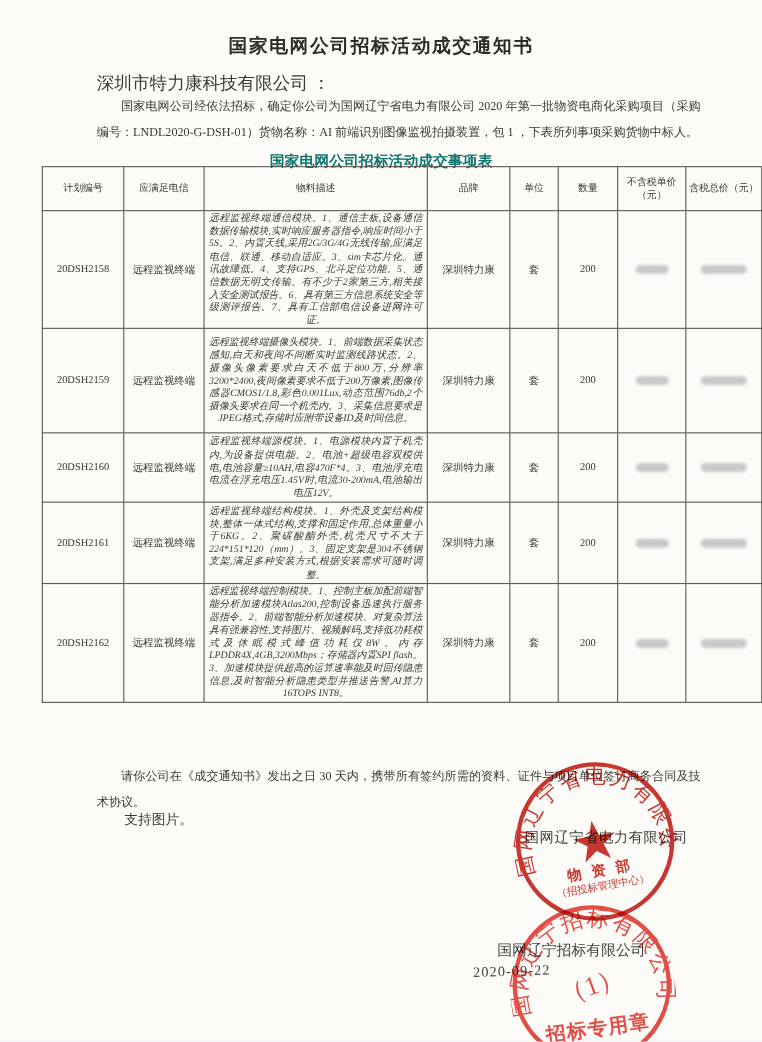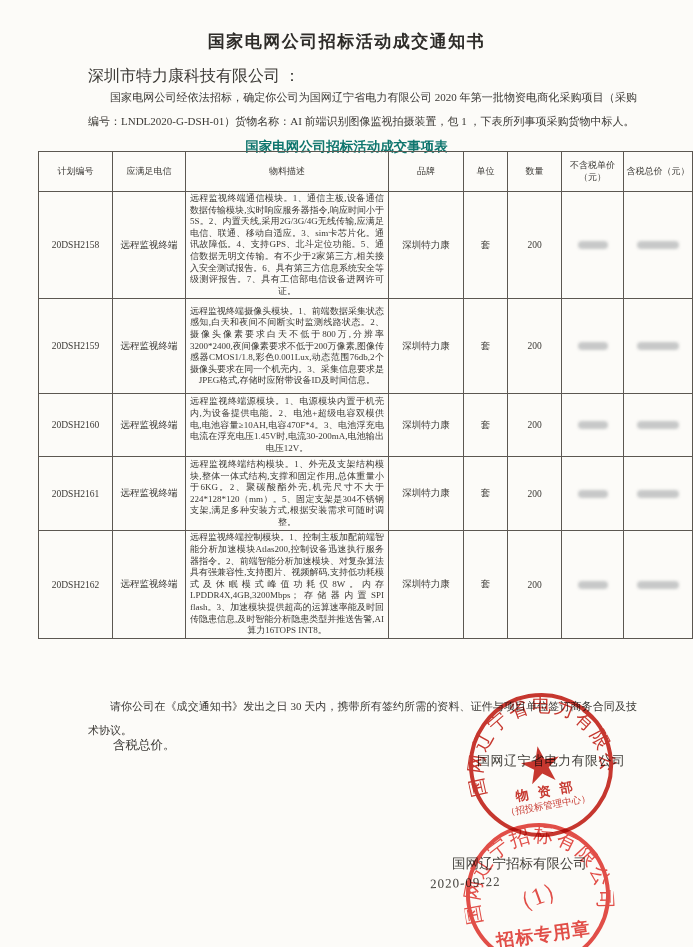--- a/index.html
+++ b/index.html
@@ -26,21 +26,21 @@
     position:absolute; top:151px; left:38px; width:654px;
     border-collapse:collapse; table-layout:fixed; font-size:9.5px;
   }
   .award th, .award td {
     border:1px solid #5c5751; padding:1px 2px; text-align:center;
     vertical-align:middle; overflow:hidden;
   }
   .award th { font-weight:normal; font-size:9px; line-height:11.5px; }
   td.desc {
     font-size:9px; line-height:11.6px; text-align:justify;
-    text-align-last:center; padding:1px 4px;
+    text-align-last:center; padding:1px 4px;font-style:italic;
   }
   tr.hrow  { height:40px; }
   tr.r1, tr.r5 { height:105px; }
   tr.r2 { height:95px; }
   tr.r3 { height:63px; }
   tr.r4 { height:74px; }
   tr.trow { height:18px; }
   .redact {
     display:block; margin:0 auto; width:30px; height:8px;
     background:#a4a7a9; border-radius:4px; filter:blur(1.5px); opacity:.6;
@@ -130,21 +130,21 @@
         <td>
             <span class="redact"></span>
           </td>
         <td>
             <span class="redact wide"></span>
           </td>
       </tr>
       <tr class="r4">
         <td>20DSH2161</td>
         <td>远程监视终端</td>
-        <td class="desc">远程监视终端结构模块。1、外壳及支架结构模块,整体一体式结构,支撑和固定作用,总体重量小于6KG。2、聚碳酸酯外壳,机壳尺寸不大于224*128*120（mm）。5、固定支架是304不锈钢支架,满足多种安装方式,根据安装需求可随时调整。</td>
+        <td class="desc">远程监视终端结构模块。1、外壳及支架结构模块,整体一体式结构,支撑和固定作用,总体重量小于6KG。2、聚碳酸酯外壳,机壳尺寸不大于224*151*120（mm）。3、固定支架是304不锈钢支架,满足多种安装方式,根据安装需求可随时调整。</td>
         <td>深圳特力康</td>
         <td>套</td>
         <td>200</td>
         <td>
             <span class="redact"></span>
           </td>
         <td>
             <span class="redact wide"></span>
           </td>
       </tr>
@@ -159,21 +159,21 @@
             <span class="redact"></span>
           </td>
         <td>
             <span class="redact wide"></span>
           </td>
       </tr>
     </tbody>
   </table>
 
   <div class="bodypara note2">请你公司在《成交通知书》发出之日 30 天内，携带所有签约所需的资料、证件与项目单位签订商务合同及技术协议。</div>
-  <div class="closing">含税总价。</div>
+  <div class="closing">支持图片。</div>
 
   <div class="black-sig company1">国网辽宁省电力有限公司</div>
   <div class="black-sig company2">国网辽宁招标有限公司</div>
   <div class="black-sig sigdate">2020-09-22</div>
 
   <svg class="seal seal1" width="150" height="150" viewBox="0 0 150 150">
     <circle cx="75" cy="75" r="70" fill="none" stroke-width="4" stroke="#c5271e"></circle>
     <defs>
         <path id="arc1" d="M 16.5 95 A 60 60 0 1 1 133.5 95" fill="none"></path>
       </defs>

